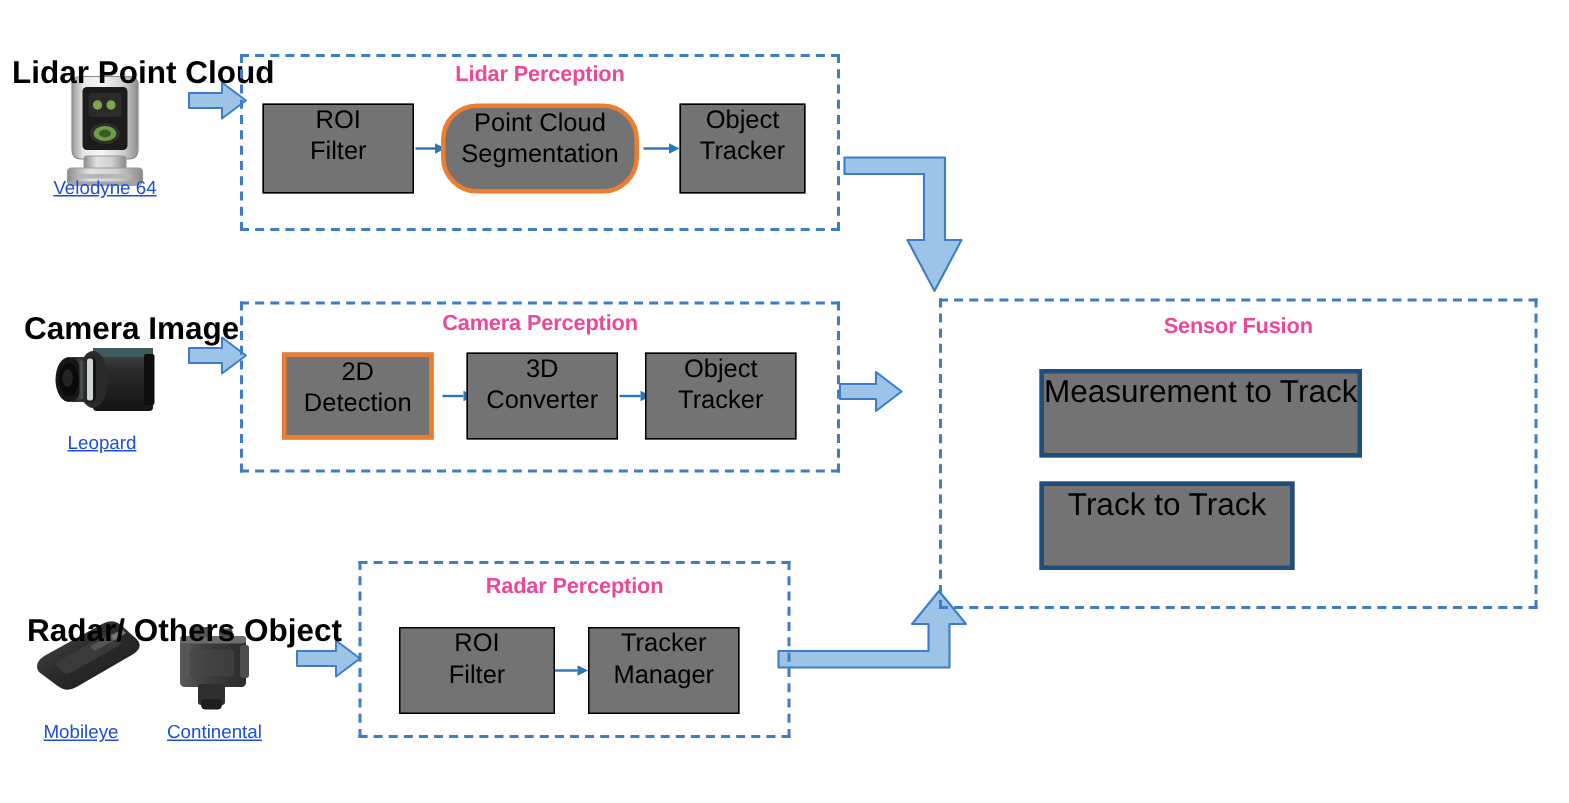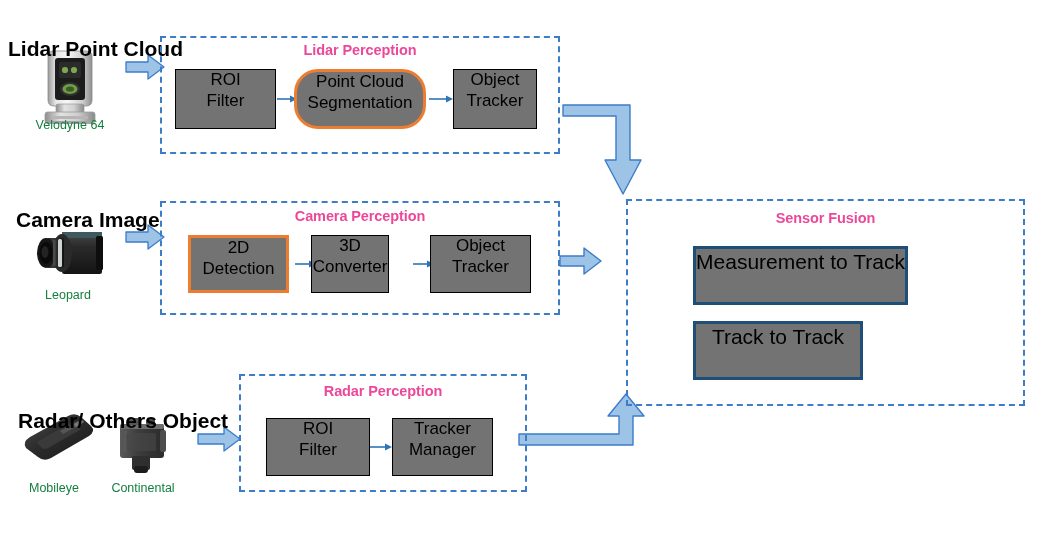--- a/index.html
+++ b/index.html
@@ -58,23 +58,24 @@
   .src-label {
     position: absolute;
     font-weight: bold;
     font-size: 21px;
     color: #000;
     white-space: nowrap;
   }
   .dev-caption {
     position: absolute;
     font-size: 12.5px;
-    color: #15803d;
+    color: #1d4ed8;
     text-align: center;
     white-space: nowrap;
+    text-decoration: underline;
   }
 
   
   svg.layer {
     position: absolute;
     left: 0; top: 0;
     width: 1046px;
     height: 535px;
     pointer-events: none;
   }
@@ -262,21 +263,21 @@
     <div class="group-title" style="top:5px;">Camera Perception</div>
   </div>
 
   <div class="pbox highlight abs" style="left:188px; top:235px; width:101px; height:58px;">
     <div>
       <div>2D</div>
       <div>Detection</div>
     </div>
   </div>
 
-  <div class="pbox abs" style="left:311px; top:235px; width:78px; height:58px;">
+  <div class="pbox abs" style="left:311px; top:235px; width:101px; height:58px;">
     <div>
       <div>3D</div>
       <div>Converter</div>
     </div>
   </div>
 
   <div class="pbox abs" style="left:430px; top:235px; width:101px; height:58px;">
     <div>
       <div>Object</div>
       <div>Tracker</div>

